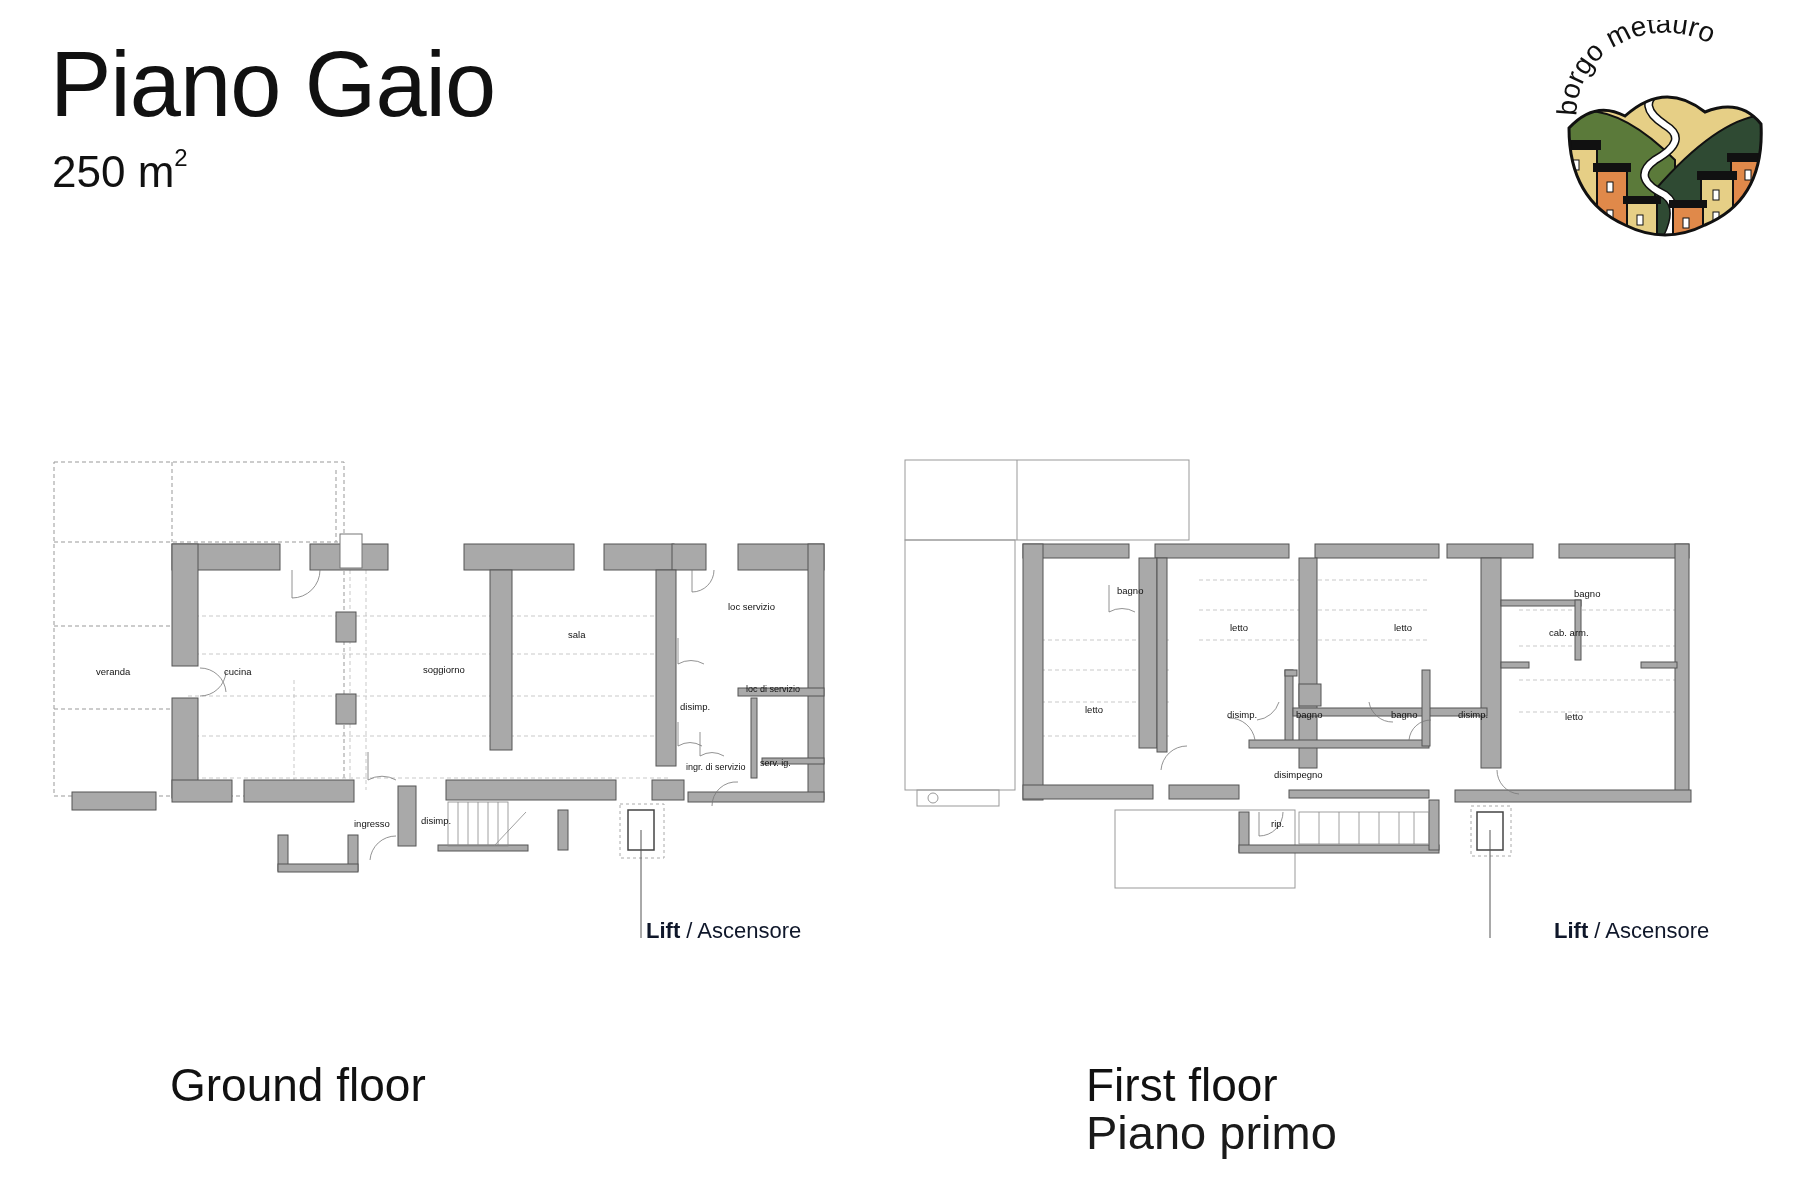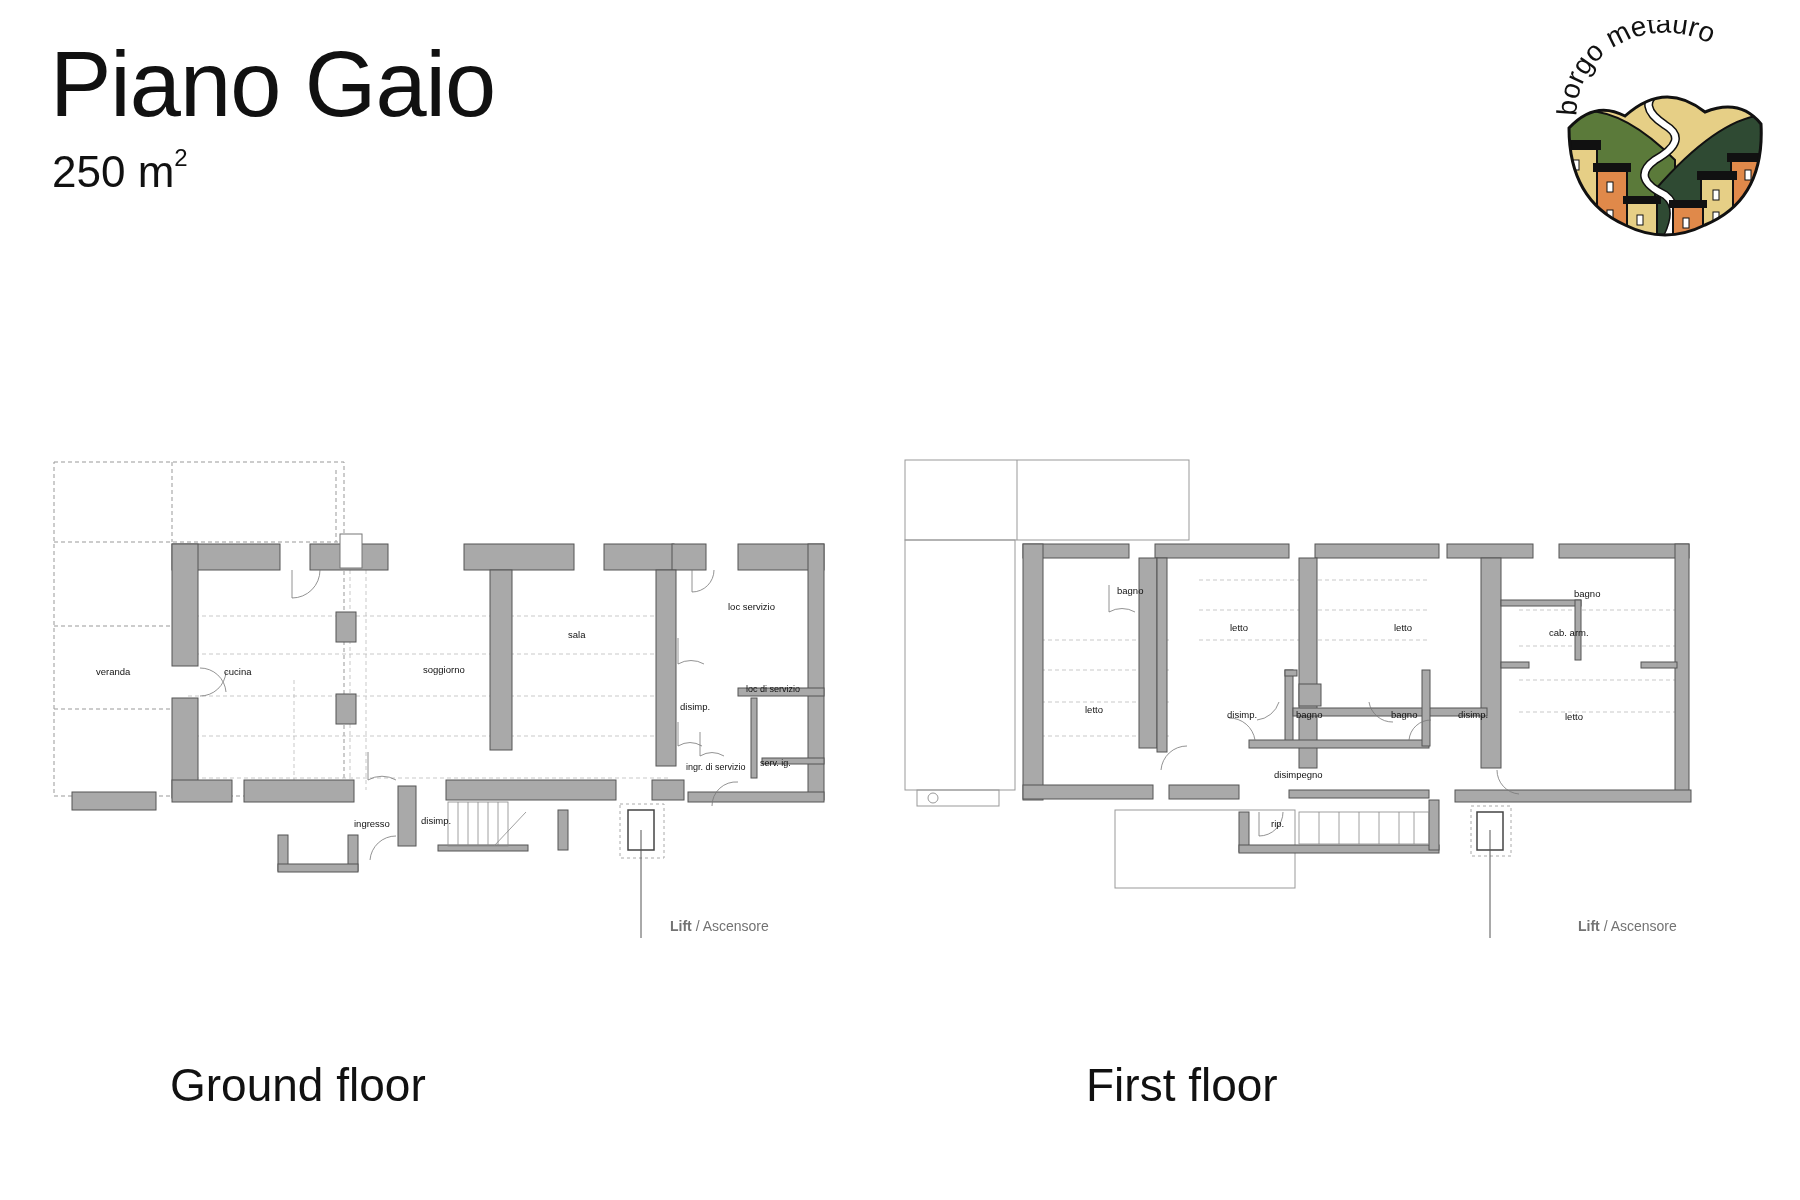--- a/index.html
+++ b/index.html
@@ -6,21 +6,21 @@
   body { width:1800px; height:1200px; position:relative; overflow:hidden; font-family:"Liberation Sans", sans-serif; color:#111; }
   .title { position:absolute; left:50px; top:38px; font-size:92px; font-weight:400; letter-spacing:-1px; line-height:1; margin:0; }
   .area { position:absolute; left:52px; top:150px; font-size:44px; line-height:1;text-align:center; }
   .area sup { font-size:24px; vertical-align:top; position:relative; top:-4px; }
   .logo { position:absolute; left:1555px; top:20px; width:220px; height:225px; }
   .plan { position:absolute; top:440px; }
   .plan svg { overflow:visible; }
   .floor-label { position:absolute; top:1062px; line-height:1.02; }
   .floor-label .en { font-size:46px; font-weight:500; display:block; }
   .floor-label .it { font-size:47px; font-weight:300; display:block; color:#1a1a1a; }
-  .lift { position:absolute; font-size:14px; color:#737373;margin-left:24px; }
+  .lift { position:absolute; font-size:22px; color:#0f172a; }
   .lift b { font-weight:600; }
   .room { font-family:"Liberation Sans", sans-serif; font-size:9.5px; fill:#111; }
 </style>
 </head>
 <body>
 
 <h1 class="title">Piano Gaio</h1>
 <div class="area"><span>250 m</span><sup>2</sup></div>
 
 <div class="logo">
@@ -255,13 +255,14 @@
     </g>
   </svg>
 </div>
 <div class="lift" style="left:1554px; top:918px;"><b>Lift</b><span> / </span><span>Ascensore</span></div>
 
 <div class="floor-label" style="left:170px;">
   <span class="en">Ground floor</span>
 </div>
 <div class="floor-label" style="left:1086px;">
   <span class="en">First floor</span>
+  <span class="it">Piano primo</span>
 </div>
 
 </body></html>

